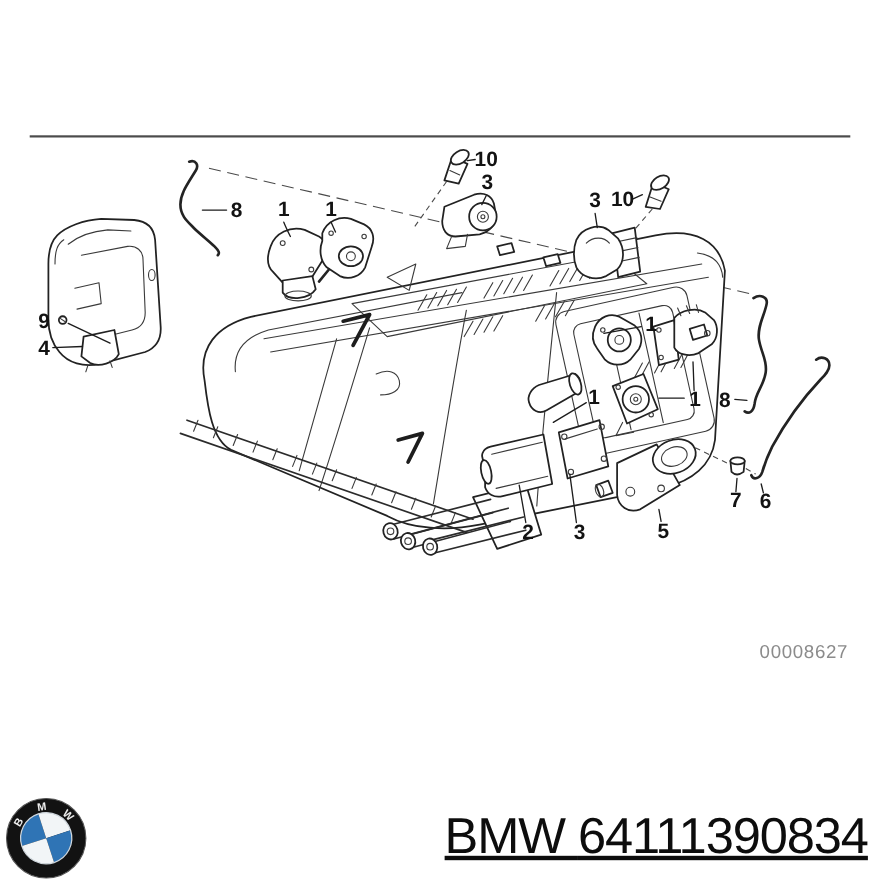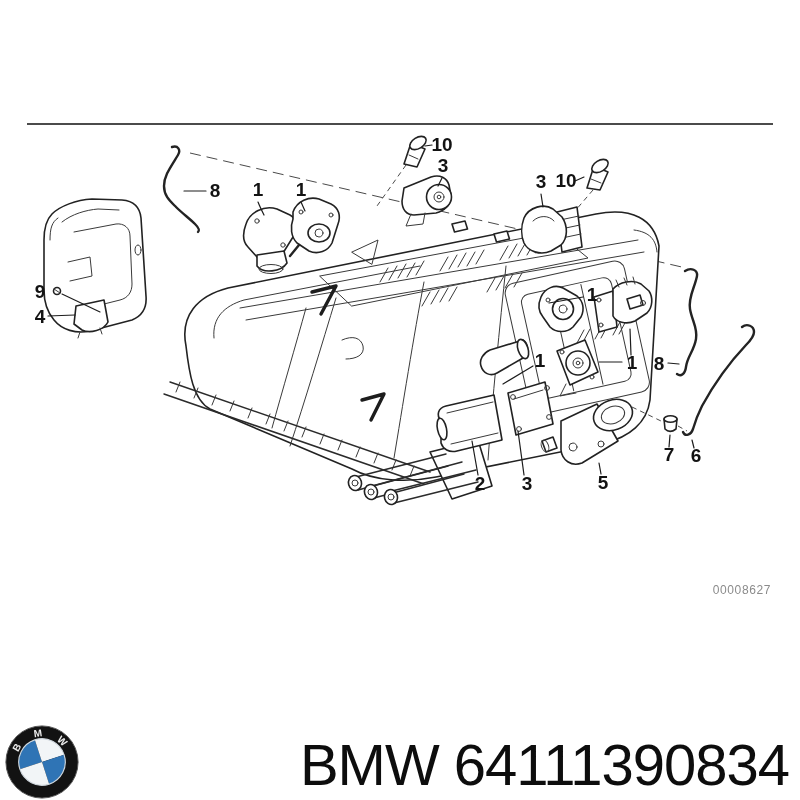--- a/index.html
+++ b/index.html
@@ -1,23 +1,23 @@
 <!DOCTYPE html>
 <html><head>
 <meta charset="utf-8">
 <style>
   html,body{margin:0;padding:0;background:#ffffff;}
   .page{position:relative;width:800px;height:800px;background:#fff;overflow:hidden;
         font-family:"Liberation Sans",sans-serif;}
   .rule{position:absolute;left:27px;top:123px;width:746px;height:2px;background:#4b4b4b;}
   svg.diagram{position:absolute;left:0;top:0;}
-  .diagram-id{position:absolute;top:583px;right:29px;font-size:12px;color:#8b8b8b;
+  .diagram-id{position:absolute;top:583px;right:29px;font-size:17px;color:#8b8b8b;
               letter-spacing:.6px;text-align:center;}
-  .footer-text{position:absolute;top:736px;right:11px;font-size:58px;letter-spacing:-1px;
-               color:#0d0d0d;white-space:nowrap;line-height:1;}
+  .footer-text{position:absolute;top:736px;right:11px;font-size:46px;letter-spacing:-1px;
+               color:#0d0d0d;white-space:nowrap;line-height:1;text-decoration:underline;}
   .logo{position:absolute;left:2px;top:724px;width:80px;height:76px;}
   .logo-letter{fill:#ececec;font-family:"Liberation Sans",sans-serif;font-size:10.5px;
                font-weight:bold;}
   
   .ln{fill:none;stroke:#2b2b2b;stroke-width:1.5;stroke-linecap:round;stroke-linejoin:round;}
   .fine{fill:none;stroke:#3a3a3a;stroke-width:1;stroke-linecap:round;stroke-linejoin:round;}
   .part{fill:#ffffff;stroke:#222;stroke-width:1.6;stroke-linecap:round;stroke-linejoin:round;}
   .thick{fill:none;stroke:#232323;stroke-width:2.4;stroke-linecap:round;stroke-linejoin:round;}
   .acc{fill:none;stroke:#1d1d1d;stroke-width:3.4;stroke-linecap:round;stroke-linejoin:round;}
   .lead{fill:none;stroke:#1c1c1c;stroke-width:1.2;stroke-linecap:round;}

